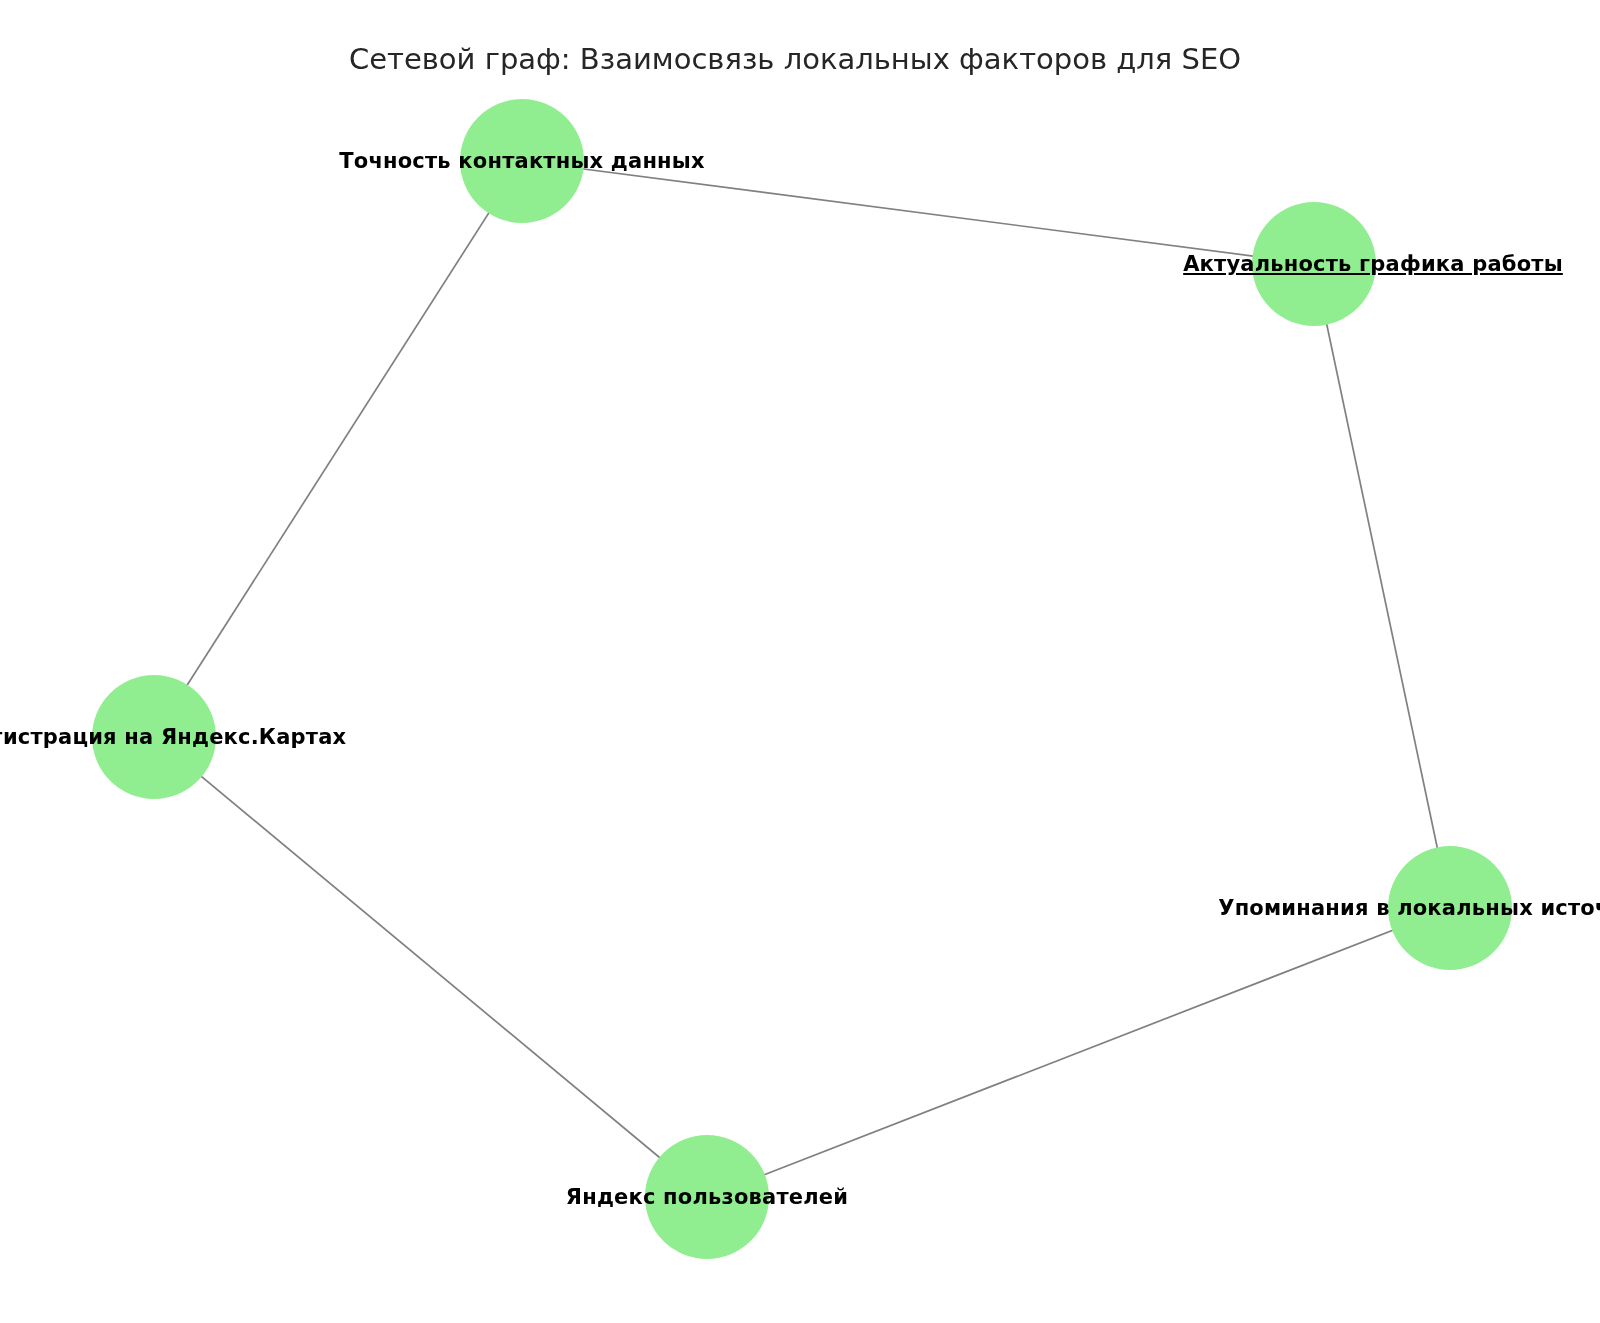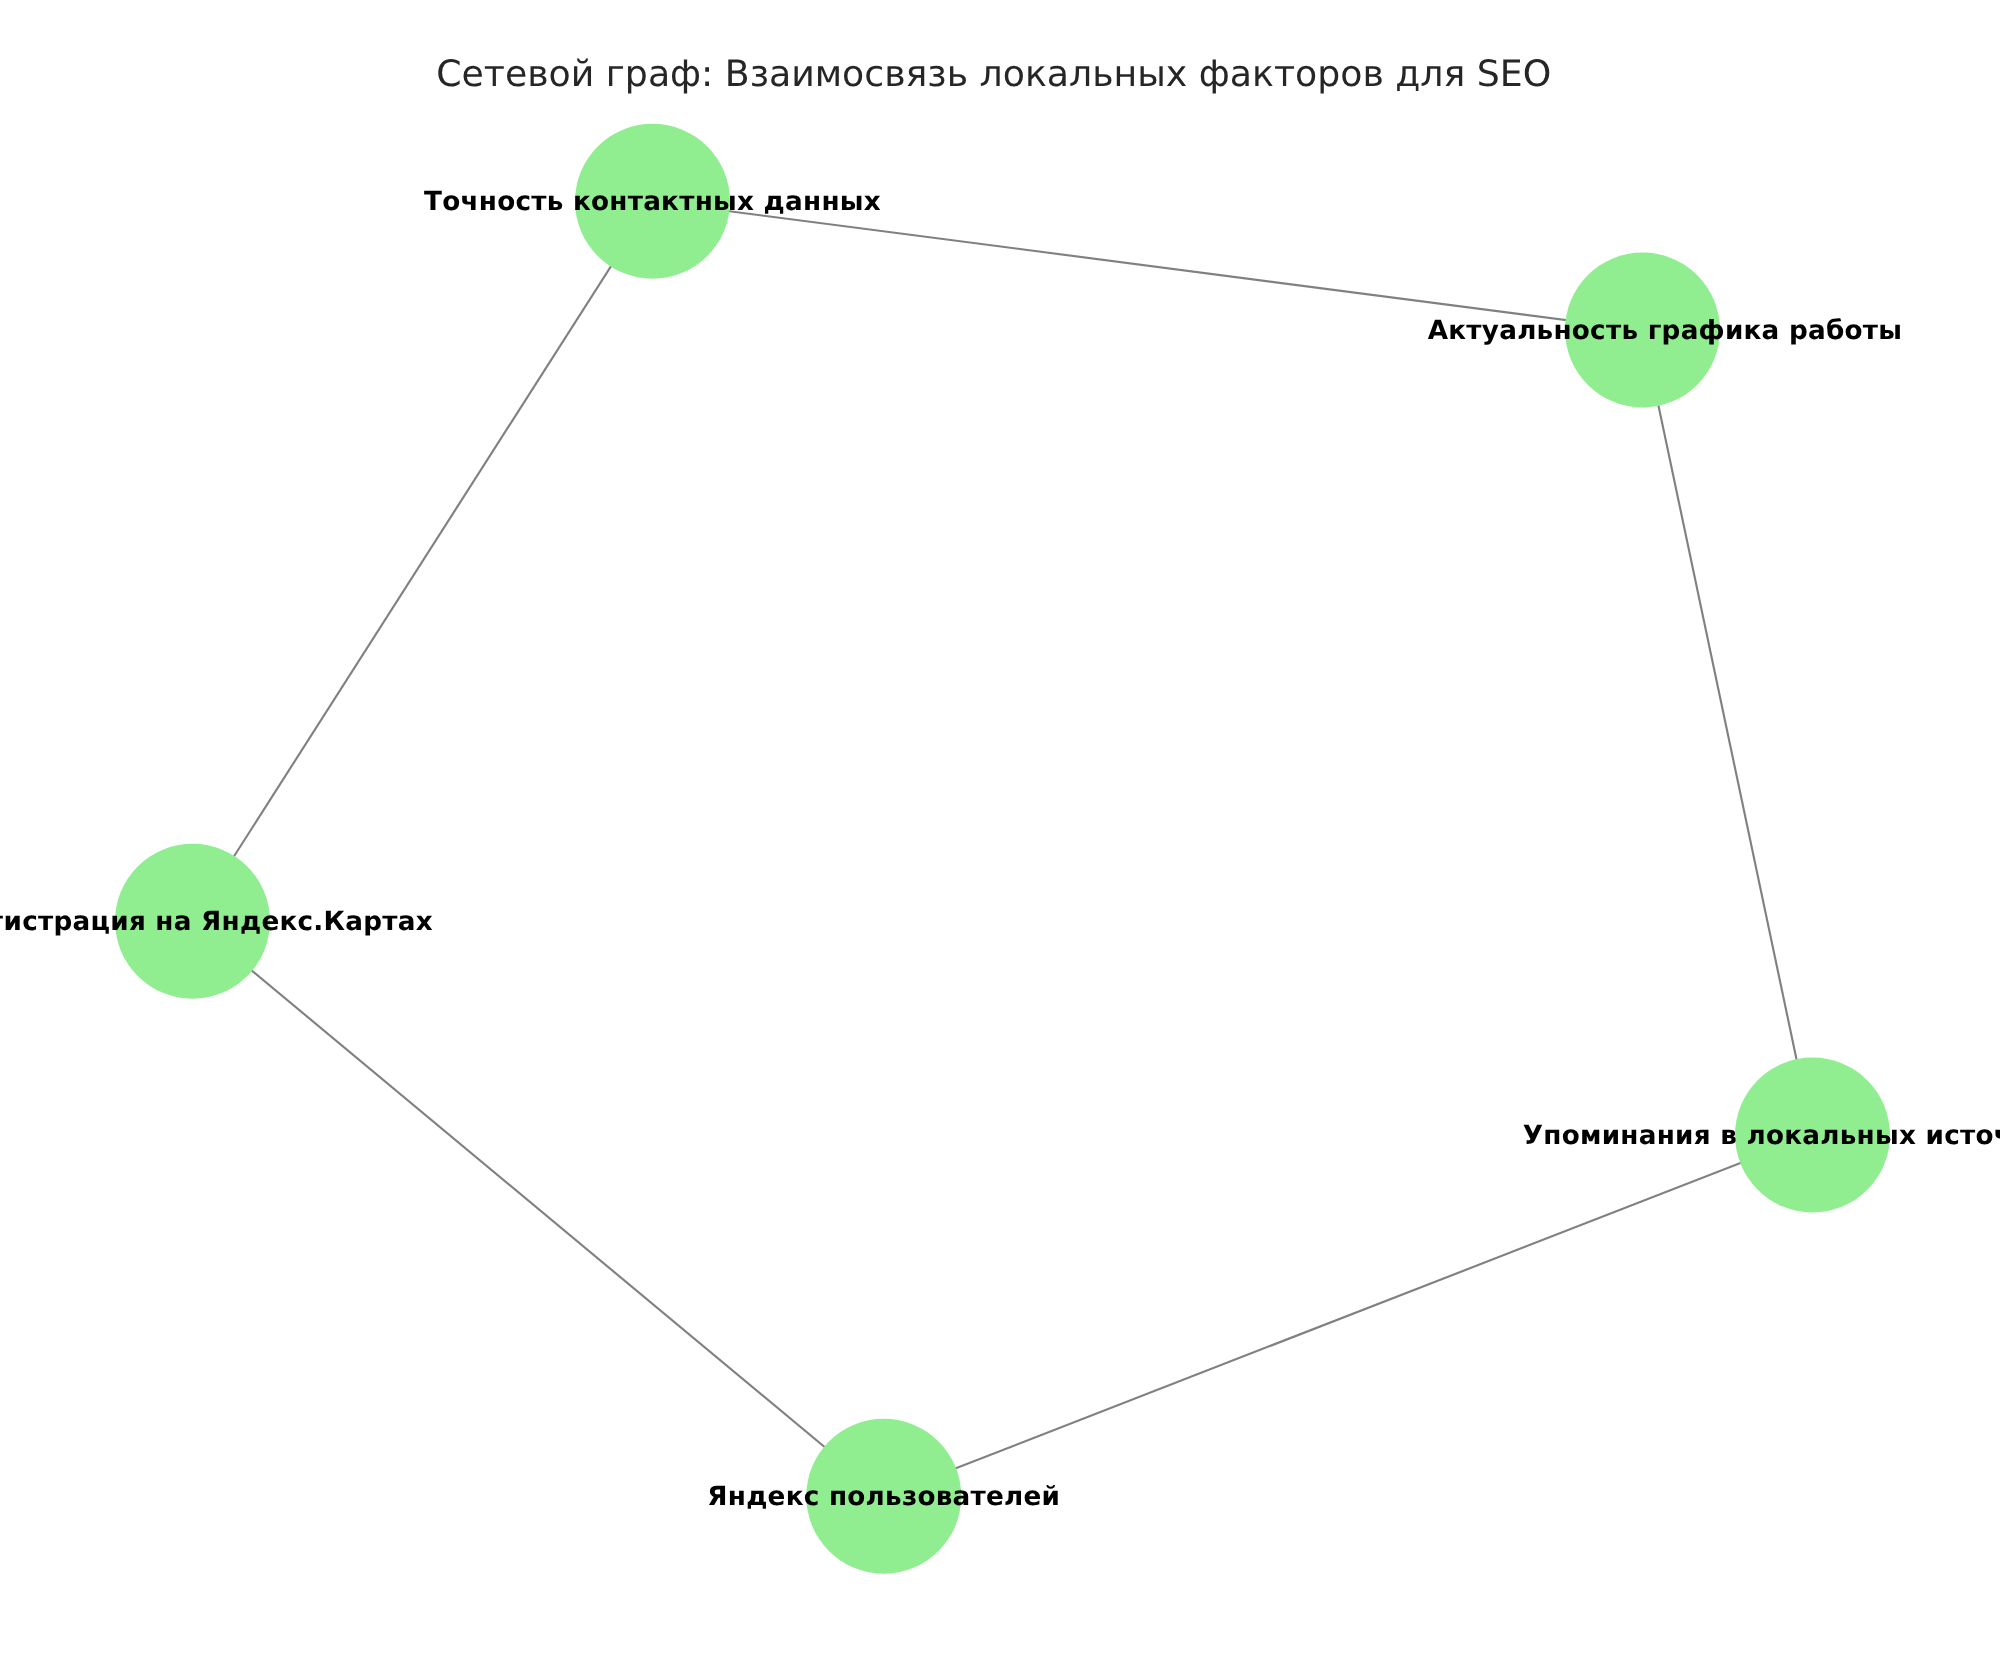--- a/index.html
+++ b/index.html
@@ -61,21 +61,21 @@
       <line x1="522" y1="161" x2="1314" y2="264" stroke="#808080" stroke-width="1.7"></line>
       <line x1="1314" y1="264" x2="1450" y2="908" stroke="#808080" stroke-width="1.7"></line>
       <line x1="1450" y1="908" x2="707" y2="1197" stroke="#808080" stroke-width="1.7"></line>
       <line x1="707" y1="1197" x2="154" y2="737" stroke="#808080" stroke-width="1.7"></line>
       <line x1="154" y1="737" x2="522" y2="161" stroke="#808080" stroke-width="1.7"></line>
     </svg>
   <div class="nodes-layer">
       <div class="graph-node" style="left: 460px; top: 99px; width: 124px; height: 124px; background: rgb(144, 238, 144);"></div>
       <div class="graph-node-label" style="left: 522px; top: 161px; color: rgb(0, 0, 0); text-align: right;">Точность контактных данных</div>
       <div class="graph-node" style="left: 1252px; top: 202px; width: 124px; height: 124px; background: rgb(144, 238, 144);"></div>
-      <div class="graph-node-label" style="left: 1332px; top: 264px; color: rgb(0, 0, 0);">Актуальность графика работы</div>
+      <div class="graph-node-label" style="left: 1373px; top: 264px; color: rgb(0, 0, 0); text-decoration: underline;">Актуальность графика работы</div>
       <div class="graph-node" style="left: 1388px; top: 846px; width: 124px; height: 124px; background: rgb(144, 238, 144);"></div>
       <div class="graph-node-label" style="left: 1450px; top: 908px; color: rgb(0, 0, 0);">Упоминания в локальных источниках</div>
       <div class="graph-node" style="left: 645px; top: 1135px; width: 124px; height: 124px; background: rgb(144, 238, 144);"></div>
       <div class="graph-node-label" style="left: 707px; top: 1197px; color: rgb(0, 0, 0);">Яндекс пользователей</div>
       <div class="graph-node" style="left: 92px; top: 675px; width: 124px; height: 124px; background: rgb(144, 238, 144);"></div>
       <div class="graph-node-label" style="left: 154px; top: 737px; color: rgb(0, 0, 0);">Регистрация на Яндекс.Картах</div>
     </div>
   <div class="chart-title">Сетевой граф: Взаимосвязь локальных факторов для SEO</div>
 </div>
 

